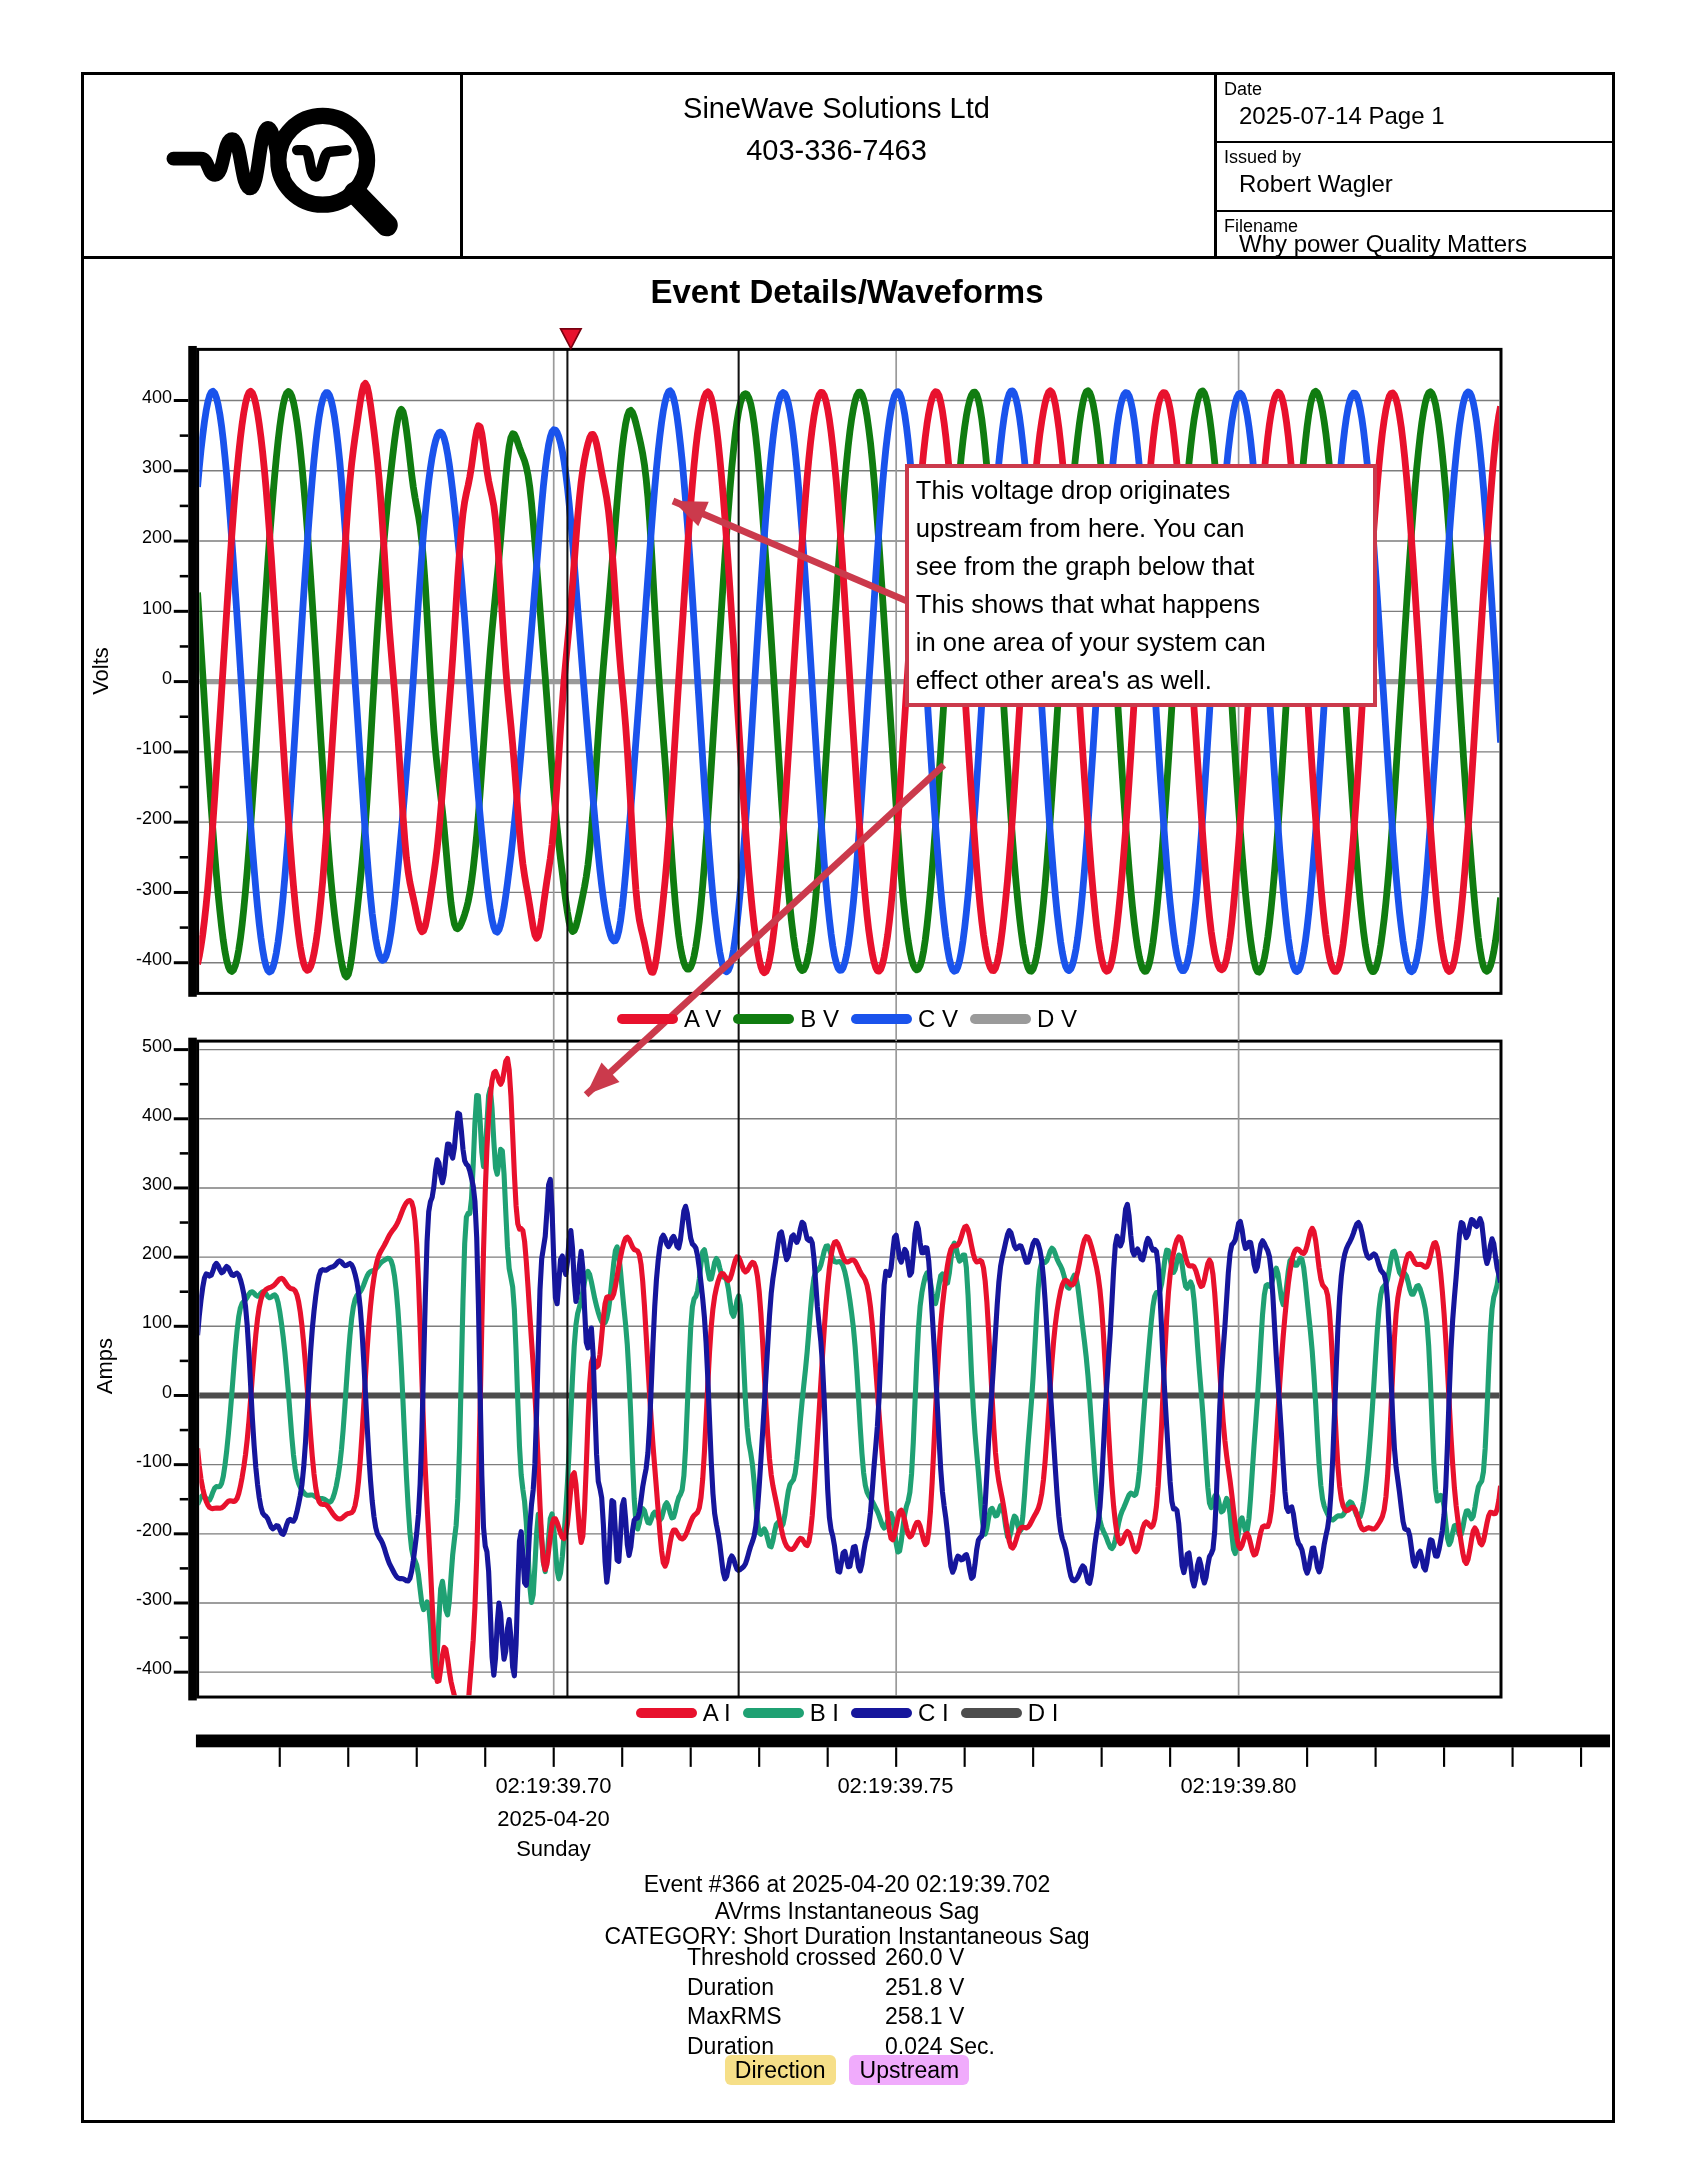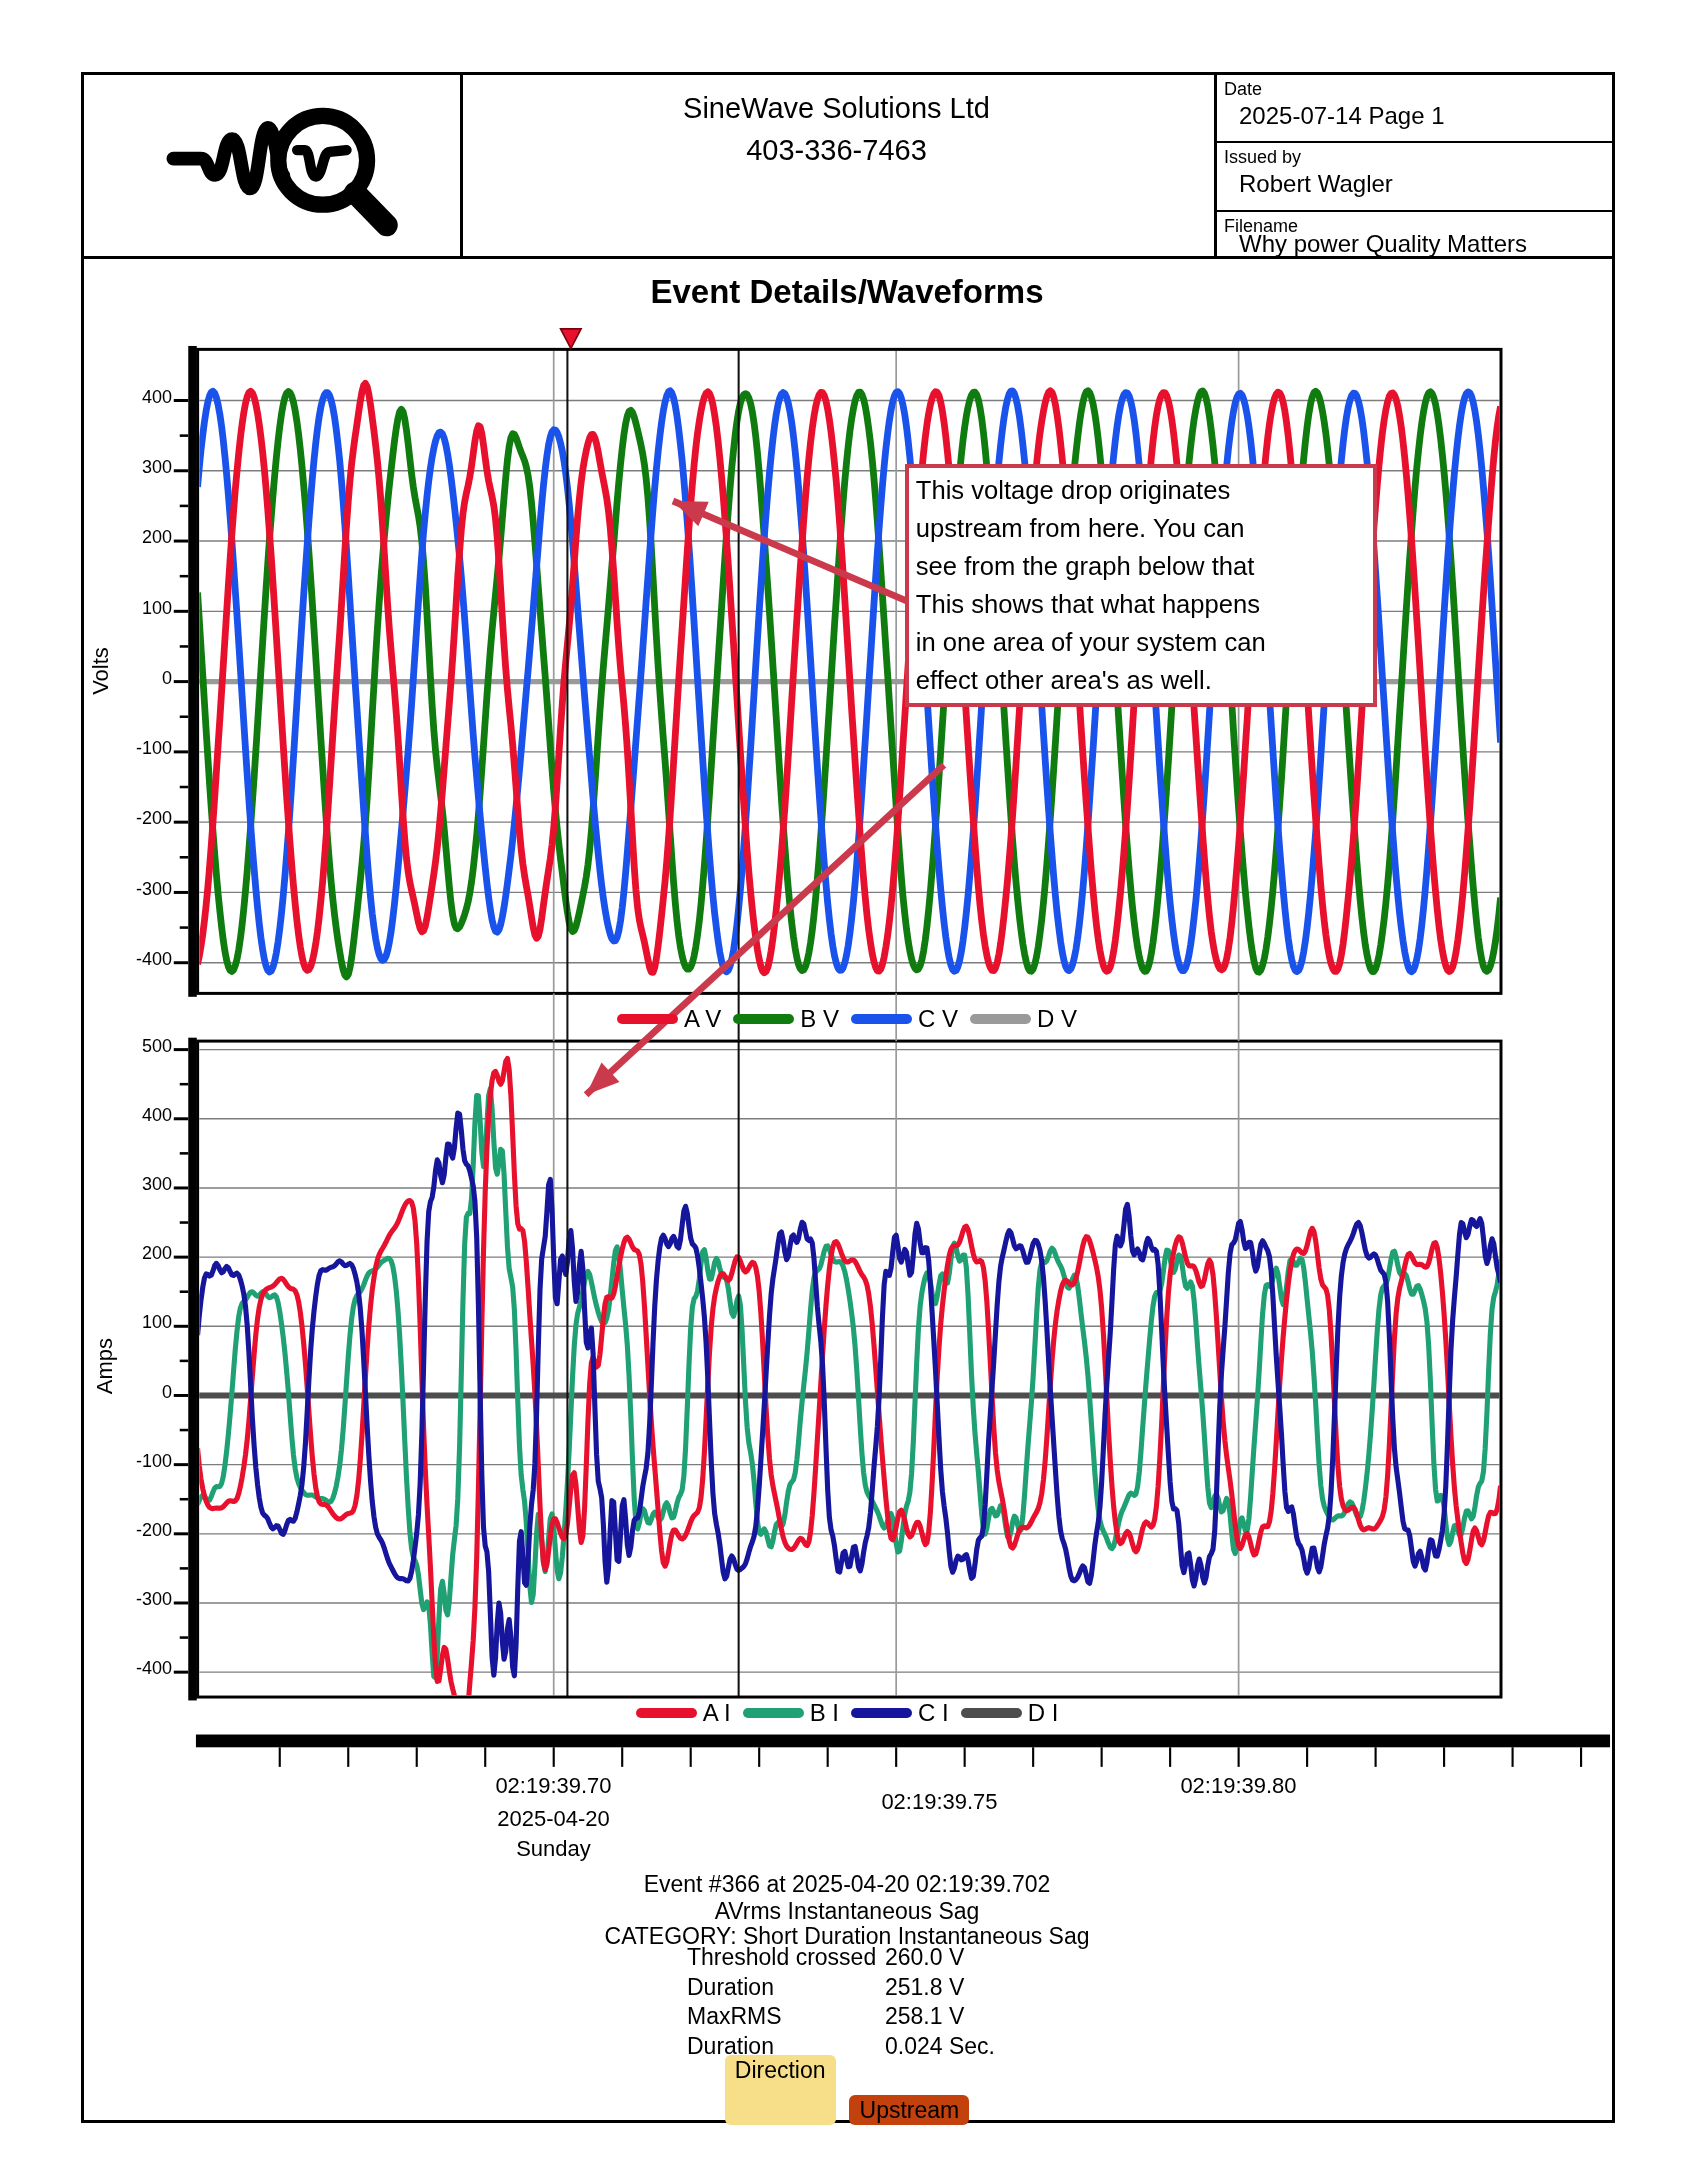--- a/index.html
+++ b/index.html
@@ -244,21 +244,21 @@
       <div>Duration</div>
       <div>251.8 V</div>
       <div>MaxRMS</div>
       <div>258.1 V</div>
       <div>Duration</div>
       <div>0.024 Sec.</div>
     </div>
 
   <div id="badges" class="abs">
       <span class="badge" style="background: rgb(246, 223, 136);">Direction</span>
-      <span class="badge" style="background: #c2410c; margin-top: 40px;">Upstream</span>
+      <span class="badge" style="background: #f0abfc;">Upstream</span>
     </div>
 <div class="ytick" style="position: absolute; left: 53px; top: 387px;">400</div>
     <div class="ytick" style="position: absolute; left: 53px; top: 457px;">300</div>
     <div class="ytick" style="position: absolute; left: 53px; top: 527px;">200</div>
     <div class="ytick" style="position: absolute; left: 53px; top: 598px;">100</div>
     <div class="ytick" style="position: absolute; left: 53px; top: 668px;">0</div>
     <div class="ytick" style="position: absolute; left: 53px; top: 738px;">-100</div>
     <div class="ytick" style="position: absolute; left: 53px; top: 808px;">-200</div>
     <div class="ytick" style="position: absolute; left: 53px; top: 879px;">-300</div>
     <div class="ytick" style="position: absolute; left: 53px; top: 949px;">-400</div>
@@ -266,18 +266,18 @@
     <div class="ytick" style="position: absolute; left: 53px; top: 1105px;">400</div>
     <div class="ytick" style="position: absolute; left: 53px; top: 1174px;">300</div>
     <div class="ytick" style="position: absolute; left: 53px; top: 1243px;">200</div>
     <div class="ytick" style="position: absolute; left: 53px; top: 1312px;">100</div>
     <div class="ytick" style="position: absolute; left: 53px; top: 1382px;">0</div>
     <div class="ytick" style="position: absolute; left: 53px; top: 1451px;">-100</div>
     <div class="ytick" style="position: absolute; left: 53px; top: 1520px;">-200</div>
     <div class="ytick" style="position: absolute; left: 53px; top: 1589px;">-300</div>
     <div class="ytick" style="position: absolute; left: 53px; top: 1658px;">-400</div>
     <div class="xtick" style="position: absolute; left: 554px; top: 1773px;">02:19:39.70</div>
-    <div class="xtick" style="position: absolute; left: 940px; top: 1773px; margin-top: 16px;">02:19:39.75</div>
+    <div class="xtick" style="position: absolute; left: 896px; top: 1773px;">02:19:39.75</div>
     <div class="xtick" style="position: absolute; left: 1239px; top: 1773px;">02:19:39.80</div>
     <div class="datebelow" style="position: absolute; left: 554px; top: 1806px;">2025-04-20</div>
     <div class="datebelow" style="position: absolute; left: 554px; top: 1836px;">Sunday</div>
   </div>
 
 
 </body></html>

